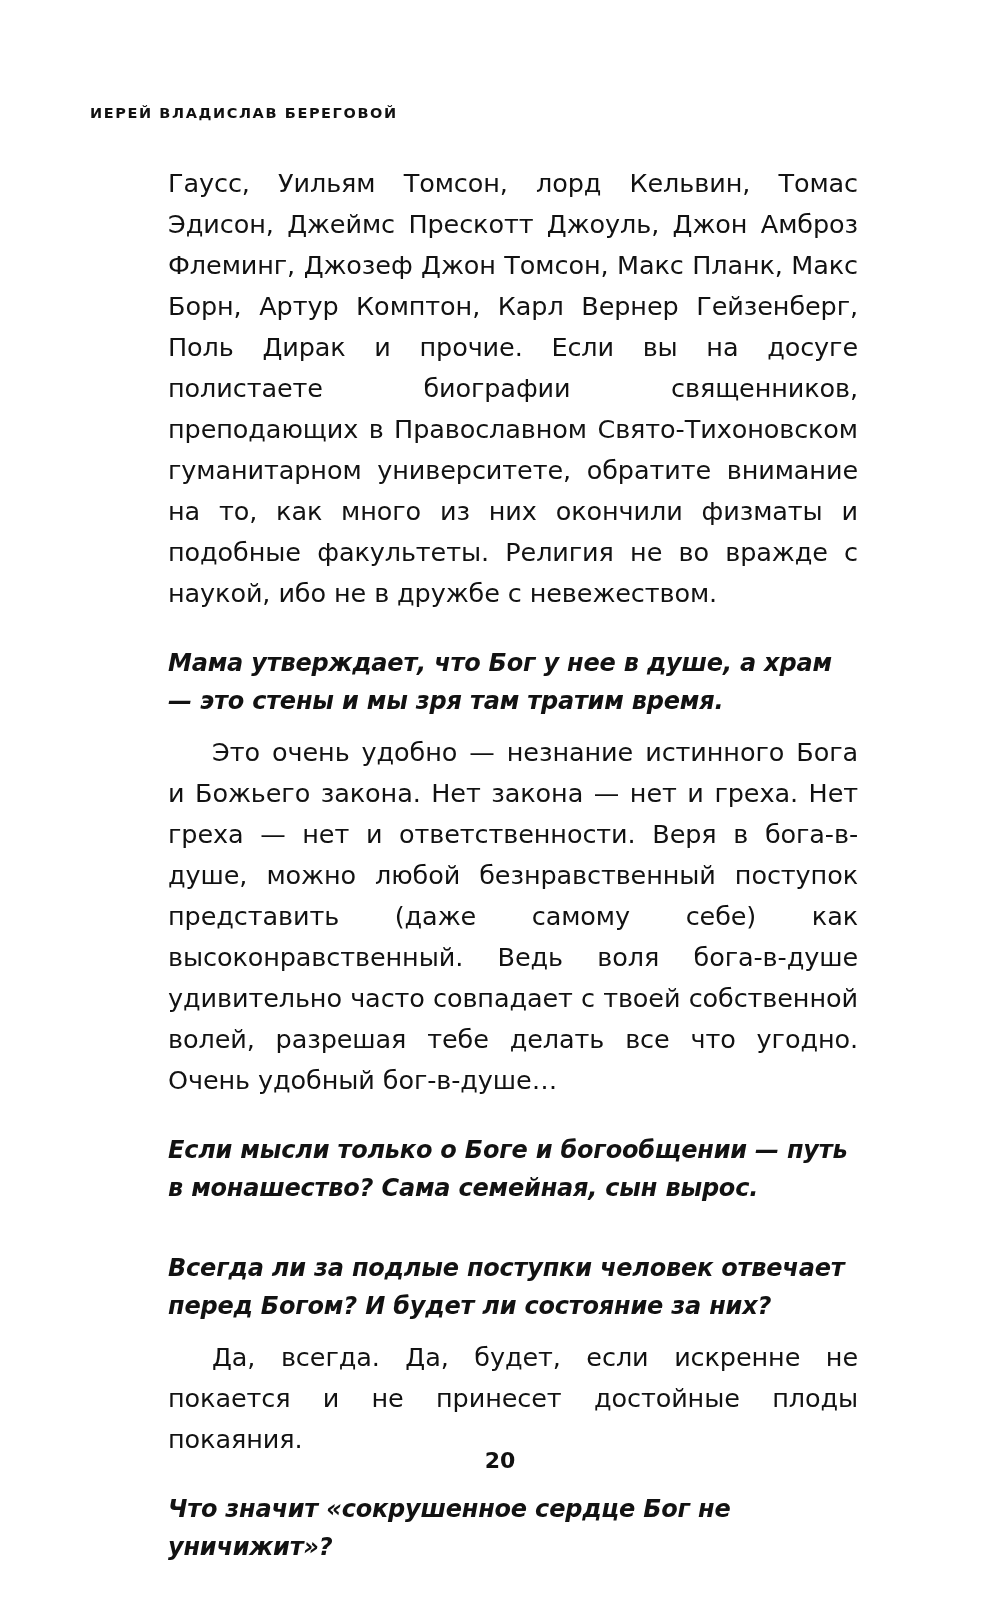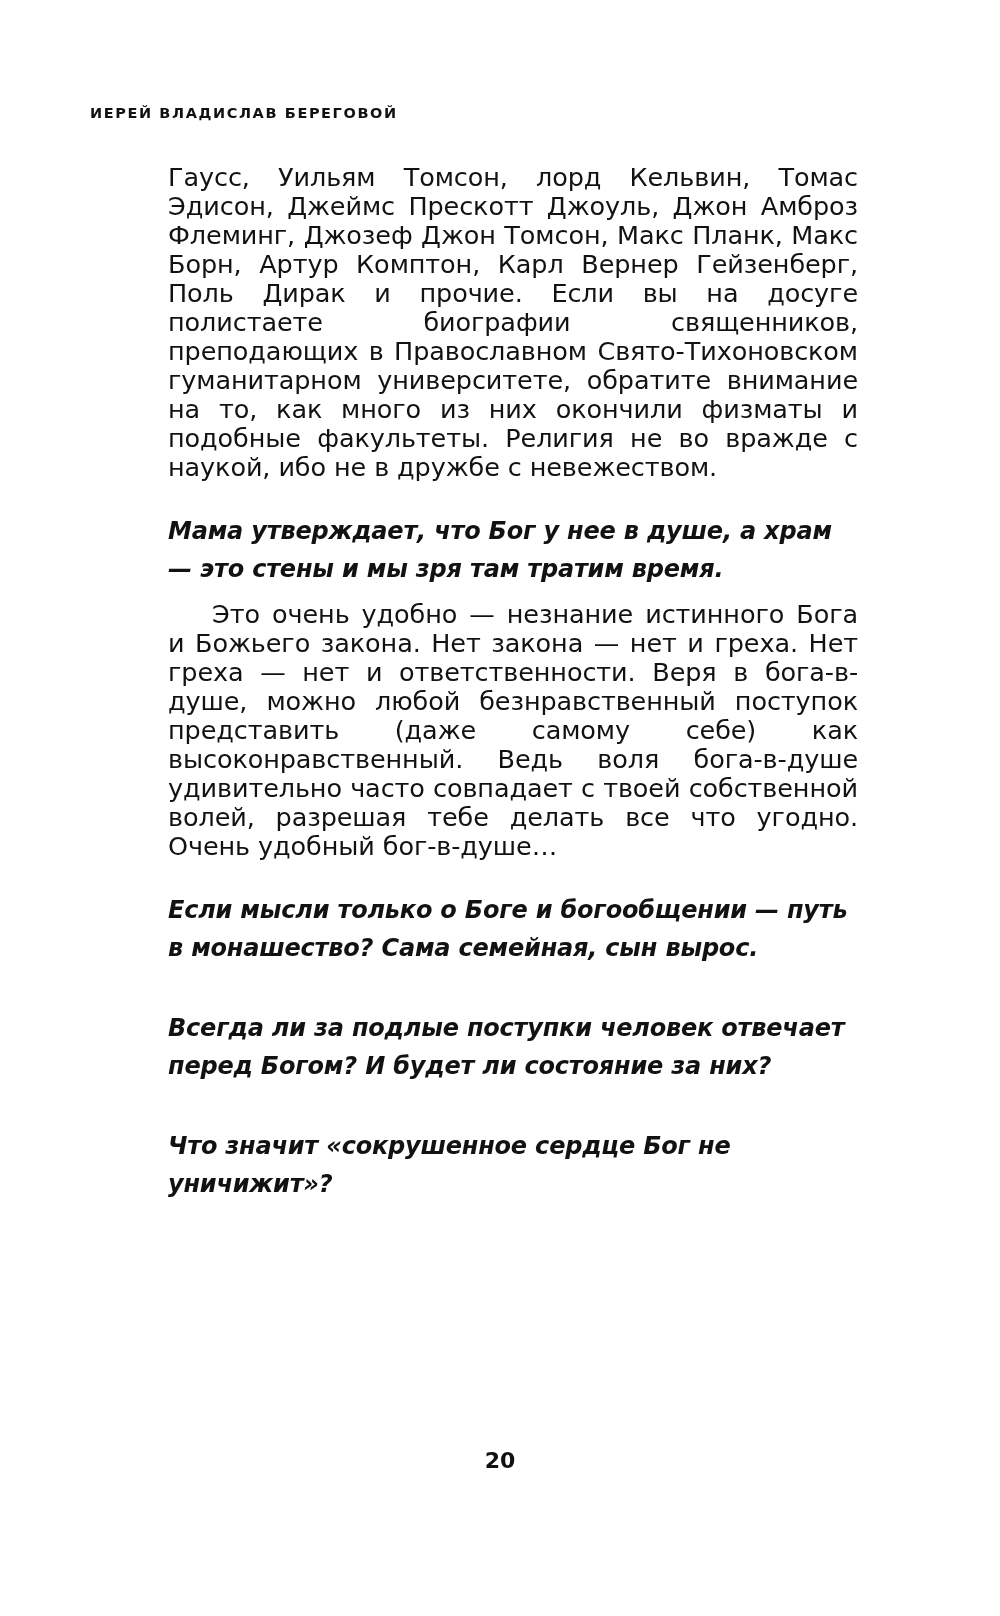--- a/index.html
+++ b/index.html
@@ -35,21 +35,21 @@
   }
   .content {
     position: absolute;
     left: 168px;
     top: 163px;
     width: 690px;
   }
   p {
     margin: 0;
     font-size: 25.5px;
-    line-height: 29px;
+    line-height: 41px;
     color: #121212;
     letter-spacing: -0.1px;
   }
   p.body-just {
     text-align: justify;
   }
   p.body-left {
     text-align: left;
   }
   p.indent {
@@ -100,20 +100,21 @@
 
     <div class="gap-sm"></div>
 
 
     <div class="gap-lg"></div>
 
     <p class="question body-left">Всегда ли за подлые поступки человек отвечает перед Богом? И будет ли состояние за них?</p>
 
     <div class="gap-sm"></div>
 
+    <p class="body-just indent">Да, всегда. Да, будет, если искренне не покается и не принесет достойные плоды покаяния.</p>
 
     <div class="gap-lg"></div>
 
     <p class="question body-left">Что значит «сокрушенное сердце Бог не уничижит»?</p>
 
   </div>
 
   <div class="folio">20</div>
 
 </div>

